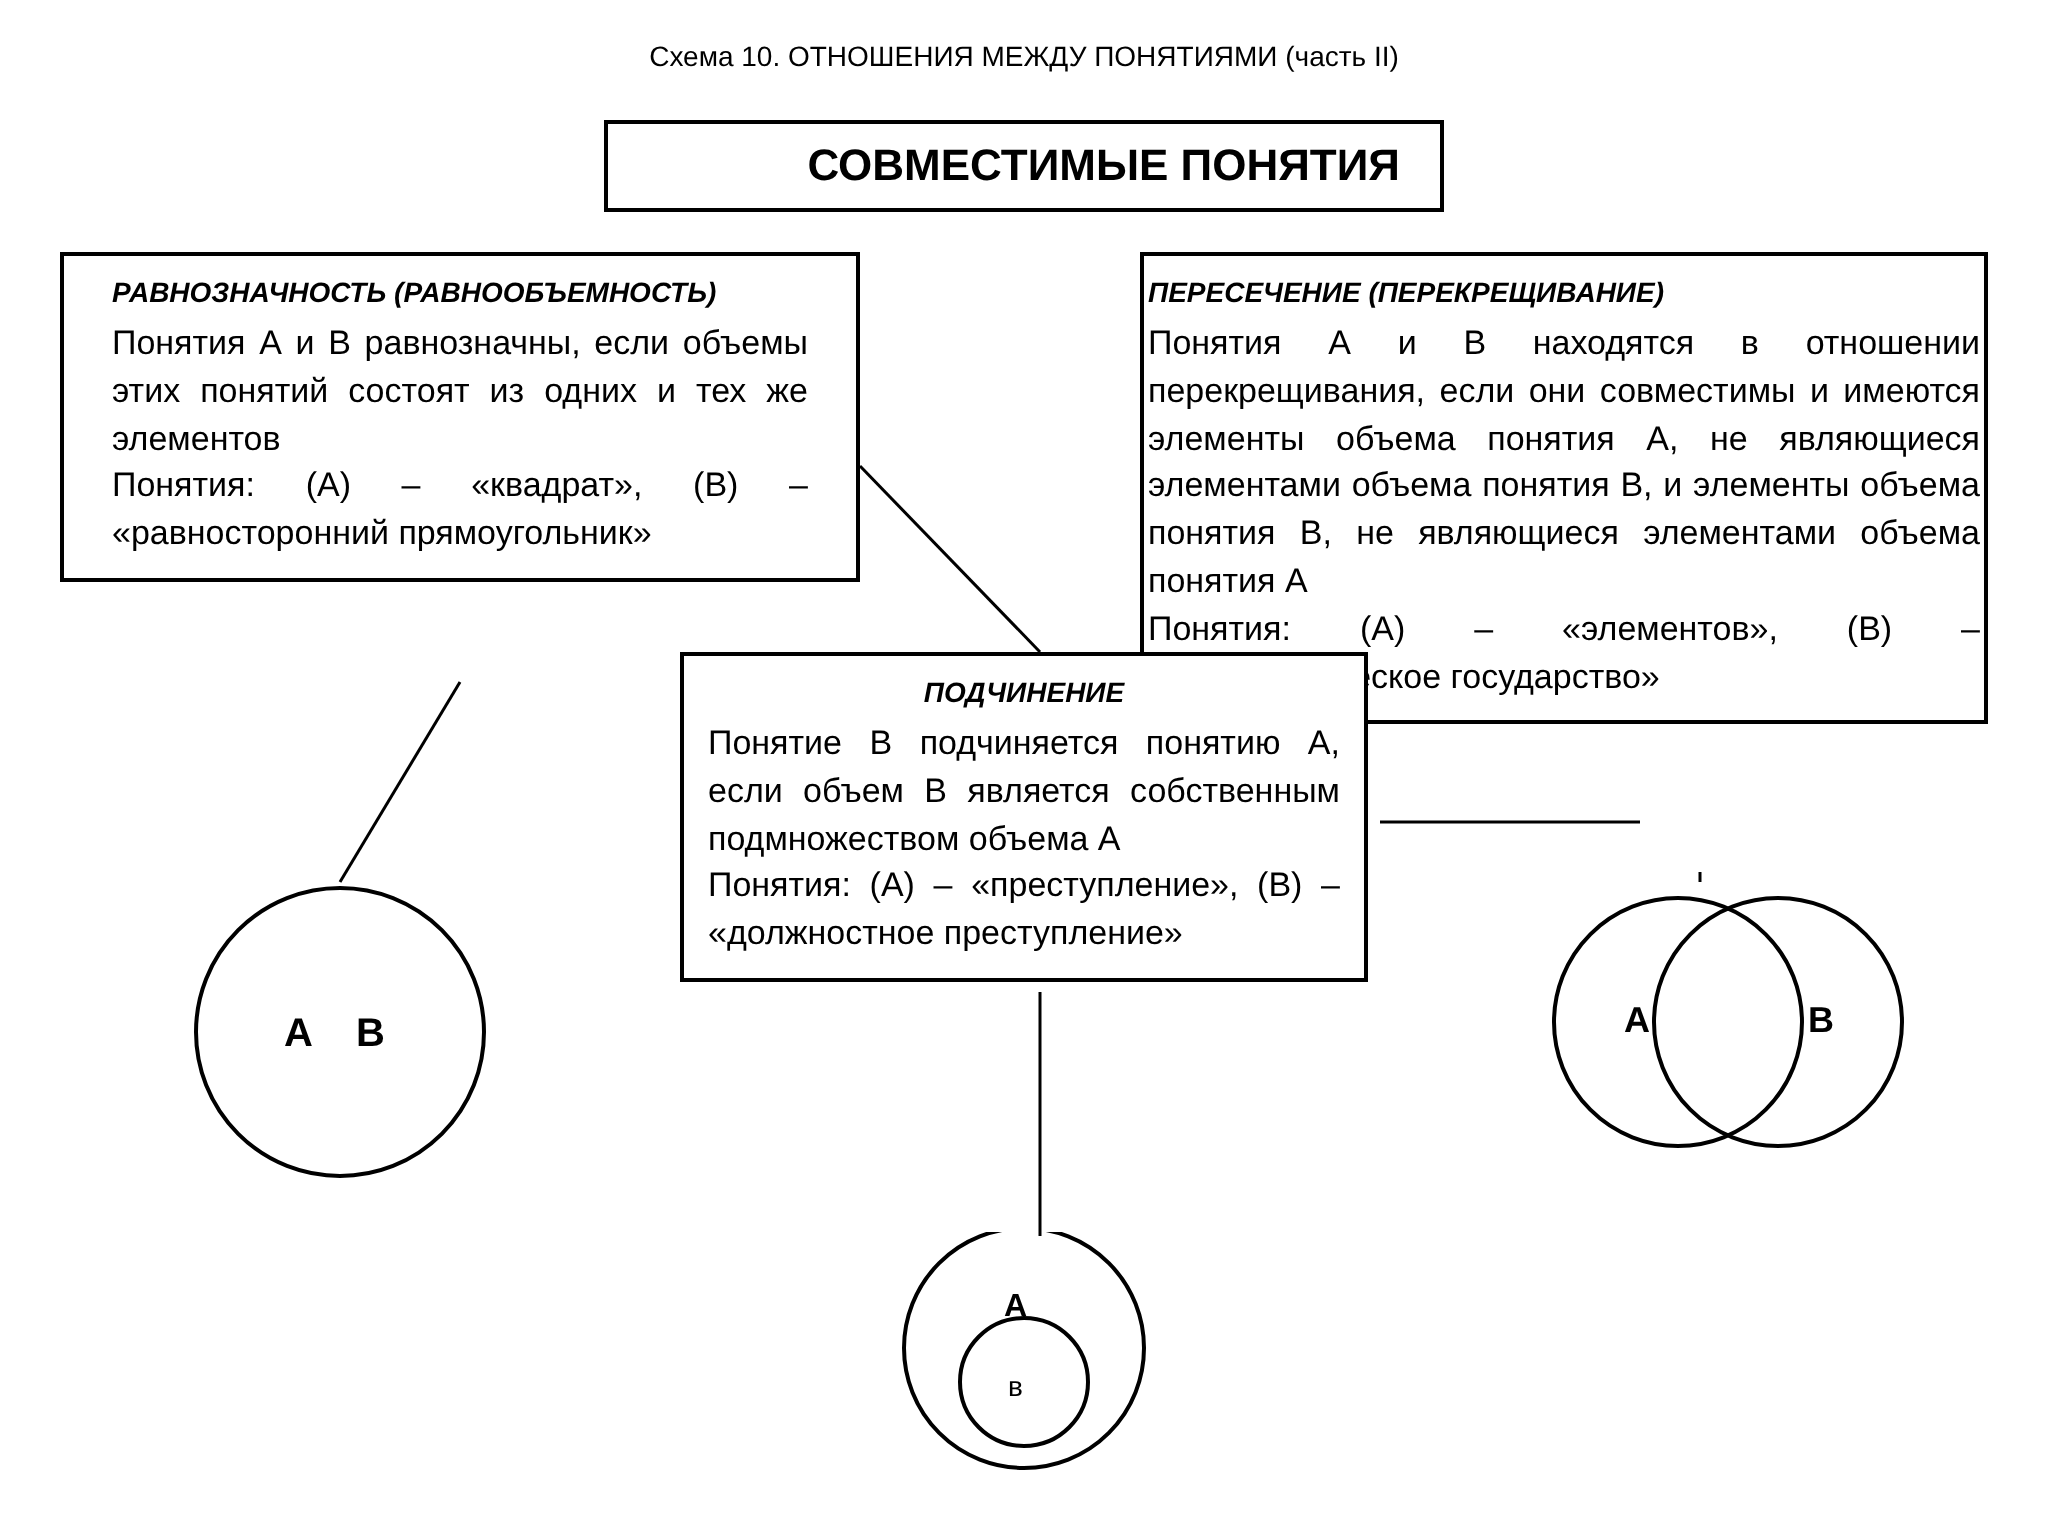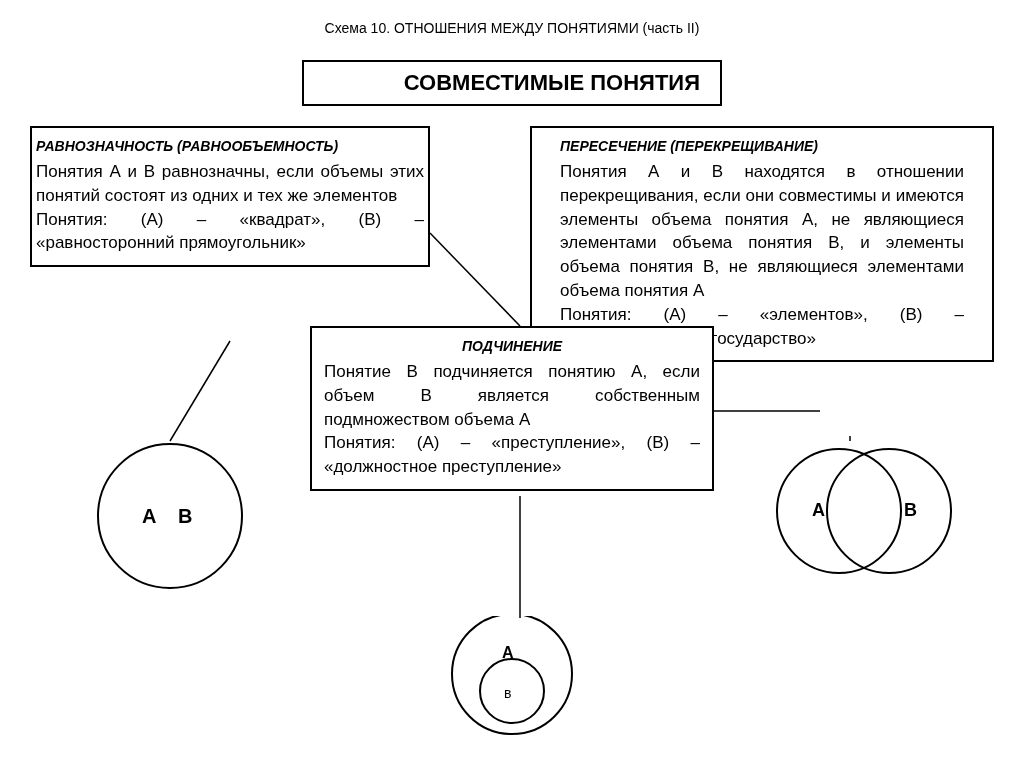--- a/index.html
+++ b/index.html
@@ -62,42 +62,42 @@
       height: 580px;
     }
 
     
     .left-box {
       position: absolute;
       top: 0;
       left: 0;
       width: 400px;
       border: 2px solid #000;
-      padding: 10px 4px;
+      padding: 10px 24px;
       background: #fff;
     }
 
     
     .right-box {
       position: absolute;
       top: 0;
       right: 0;
-      width: 464px;
-      border: 2px solid #000;
-      padding: 10px 28px;
+      width: 424px;
+      border: 2px solid #000;
+      padding: 10px 2px;
       background: #fff;
     }
 
     
     .center-box {
       position: absolute;
       top: 200px;
       left: 50%;
       transform: translateX(-50%);
-      width: 404px;
+      width: 344px;
       border: 2px solid #000;
       padding: 10px 12px;
       background: #fff;
     }
 
     
     .left-circle-area {
       position: absolute;
       top: 310px;
       left: 60px;

